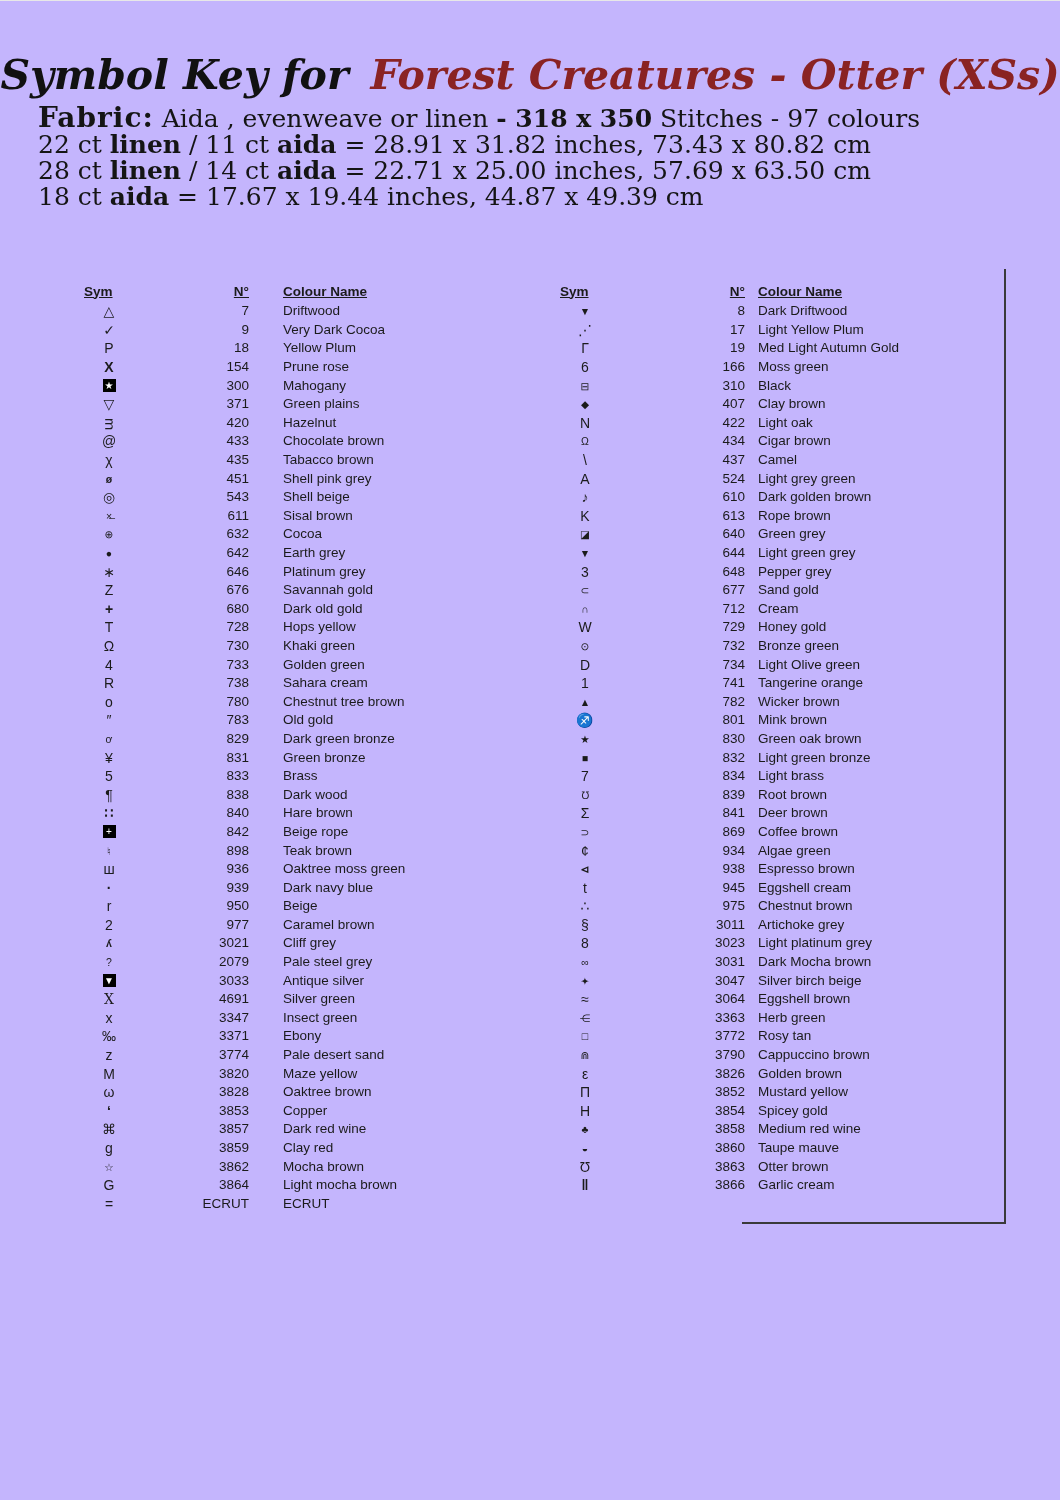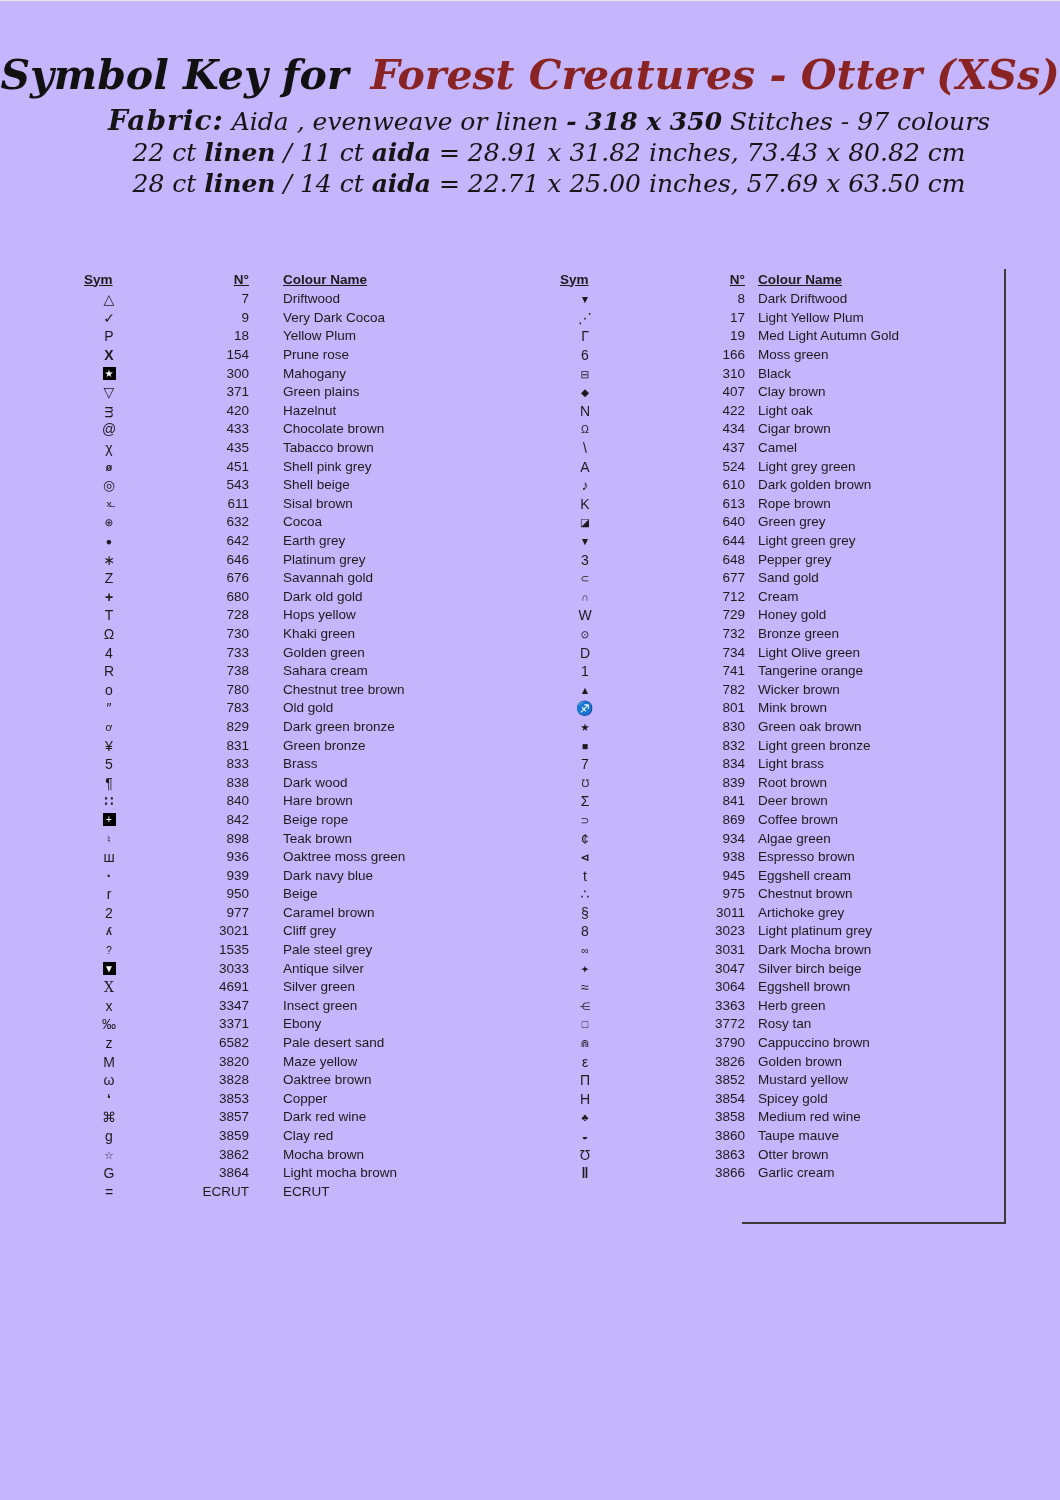--- a/index.html
+++ b/index.html
@@ -22,31 +22,29 @@
     font-size:41px;
     letter-spacing:0px;
     white-space:nowrap;
   }
   .title .prefix{color:#111;}
   .title .pattern{margin-left:22px;}
   
   .fabric{
     margin:6px 0 0 38px;
     font-family:"DejaVu Serif",serif;
-    font-style:italic;
     font-size:25px;
-    line-height:31px;
+    line-height:26px;
     color:#151515;
-    text-align:center;
   }
   .fabric .seg-b{font-weight:bold;}
   .fabric .lbl{font-size:28px;font-weight:bold;letter-spacing:1px;}
   
   .tablewrap{position:absolute;top:268px;left:0;width:100%;}
-  .kcol{position:absolute;top:0;}
+  .kcol{position:absolute;top:12px;}
   .kcol.left{left:84px;width:430px;}
   .kcol.right{left:560px;width:450px;}
   .trow{display:grid;height:18.6px;align-items:center;}
   .kcol.left  .trow{grid-template-columns:50px 115px 245px;}
   .kcol.right .trow{grid-template-columns:50px 135px 260px;}
   .cell{font-size:13.5px;line-height:14px;}
   .c0{text-align:center;display:flex;justify-content:center;align-items:center;}
   .c1{text-align:right;}
   .kcol.left  .c2{padding-left:34px;}
   .kcol.right .c2{padding-left:13px;}
@@ -74,20 +72,21 @@
 
   <div class="title">
     <span class="prefix">Symbol Key for</span><span class="pattern" id="title-pattern" style="color: rgb(138, 35, 35);">Forest Creatures - Otter (XSs)</span>
   </div>
 
   <div class="fabric">
     <div class="fline" id="fabric-line"><span class="seg-b lbl">Fabric:</span><span class="seg">  Aida , evenweave or  linen </span><span class="seg-b">- 318 x 350</span><span class="seg"> Stitches - 97 colours</span></div>
     <div id="size-lines">
         <div class="fline"><span class="seg">22 ct </span><span class="seg-b">linen</span><span class="seg"> / 11 ct </span><span class="seg-b">aida</span><span class="seg"> = 28.91 x 31.82 inches, 73.43 x 80.82 cm</span></div>
         <div class="fline"><span class="seg">28 ct </span><span class="seg-b">linen</span><span class="seg"> / 14 ct </span><span class="seg-b">aida</span><span class="seg"> = 22.71 x 25.00 inches, 57.69 x 63.50 cm</span></div>
+        <div class="fline"><span class="seg">18 ct </span><span class="seg-b">aida</span><span class="seg">  = 17.67 x 19.44 inches, 44.87 x 49.39 cm</span></div>
       </div>
   </div>
 
   <div class="tablewrap">
     <div class="kcol left" id="col-left">
         <div class="trow thead">
           <span class="cell c0 hdr">Sym</span>
           <span class="cell c1 hdr">N°</span>
           <span class="cell c2 hdr">Colour Name</span>
         </div>
@@ -333,21 +332,21 @@
           <span class="cell c0 sym sm b">
             <i>ʎ</i>
           </span>
           <span class="cell c1">3021</span>
           <span class="cell c2">Cliff grey</span>
         </div>
         <div class="trow">
           <span class="cell c0 sym sm">
             <i>?</i>
           </span>
-          <span class="cell c1">1535</span>
+          <span class="cell c1">2079</span>
           <span class="cell c2">Pale steel grey</span>
         </div>
         <div class="trow">
           <span class="cell c0 sym inv">
             <i>▼</i>
           </span>
           <span class="cell c1">3033</span>
           <span class="cell c2">Antique silver</span>
         </div>
         <div class="trow">
@@ -368,21 +367,21 @@
           <span class="cell c0 sym">
             <i>‰</i>
           </span>
           <span class="cell c1">3371</span>
           <span class="cell c2">Ebony</span>
         </div>
         <div class="trow">
           <span class="cell c0 sym">
             <i>z</i>
           </span>
-          <span class="cell c1">6582</span>
+          <span class="cell c1">3774</span>
           <span class="cell c2">Pale desert sand</span>
         </div>
         <div class="trow">
           <span class="cell c0 sym">
             <i>M</i>
           </span>
           <span class="cell c1">3820</span>
           <span class="cell c2">Maze yellow</span>
         </div>
         <div class="trow">

